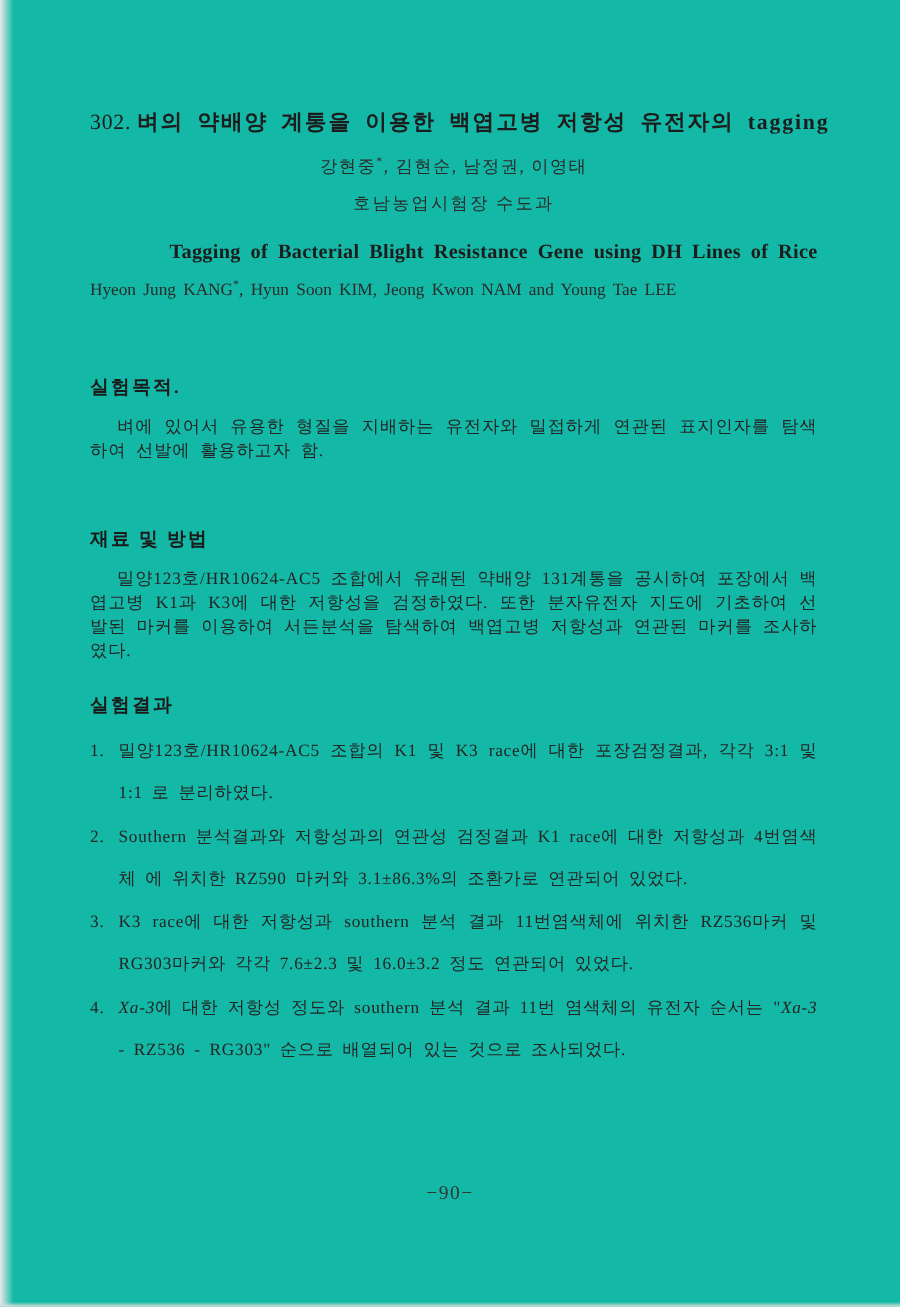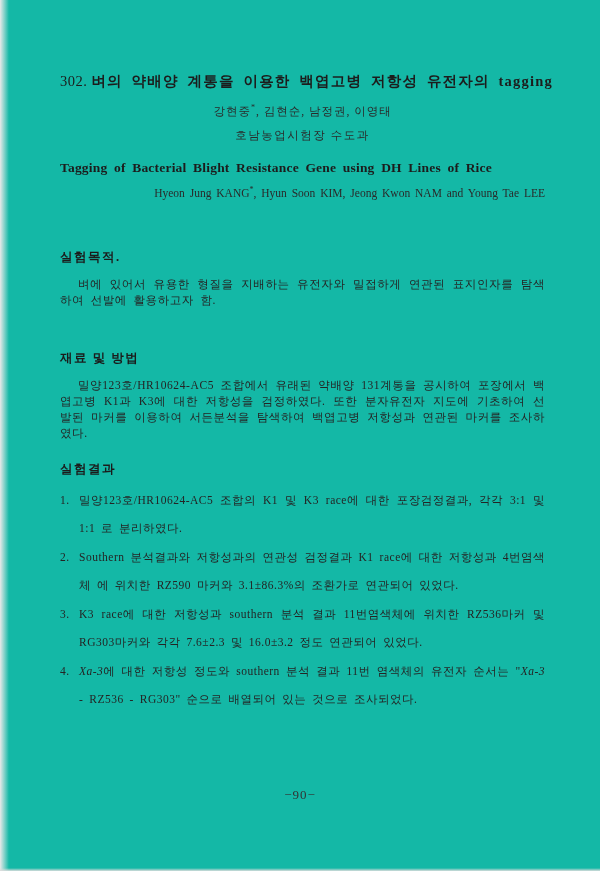--- a/index.html
+++ b/index.html
@@ -62,31 +62,31 @@
   }
   .k-affil {
     margin-top: 9px;
     text-align: center;
     font-size: 11.5px;
     letter-spacing: 1.5px;
     color: #2a2a2a;
   }
   .e-title {
     margin-top: 17px;
-    text-align: left;
+    text-align: right;
     font-size: 13.5px;
     font-weight: bold;
     word-spacing: 3px;
     letter-spacing: 0.2px;
     color: #1c1c1c;
     white-space: nowrap;
   }
   .e-authors {
     margin-top: 9px;
-    text-align: right;
+    text-align: left;
     font-size: 11.5px;
     word-spacing: 2px;
     color: #2a2a2a;
   }
   .e-affil {
     margin-top: 8px;
     text-align: center;
     font-size: 11.5px;
     word-spacing: 1px;
     color: #2a2a2a;

